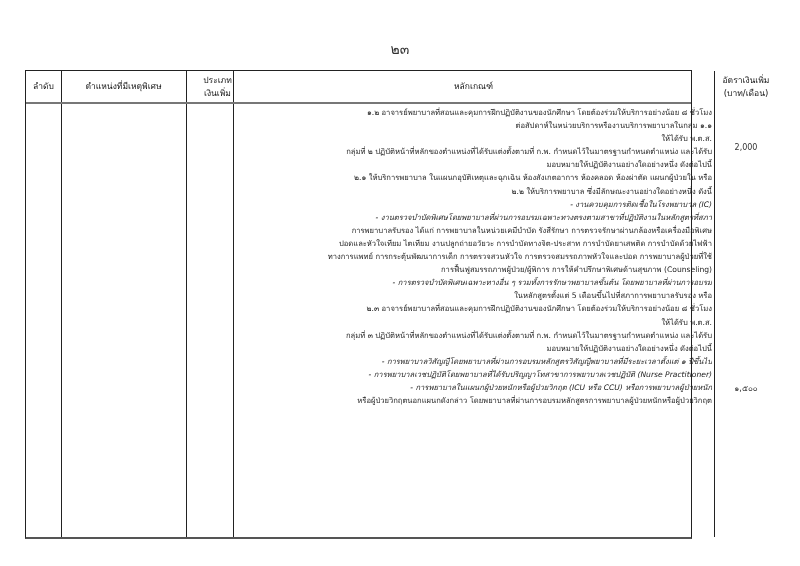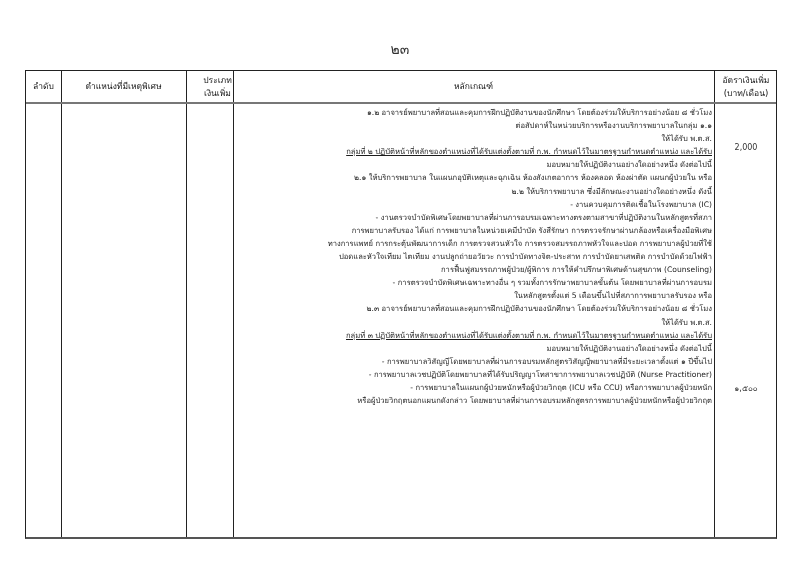--- a/index.html
+++ b/index.html
@@ -1,32 +1,32 @@
 <!DOCTYPE html>
 <html><head>
 <meta charset="utf-8">
 <style>
   html, body { margin:0; padding:0; background:#ffffff; }
   body { width:800px; height:566px; position:relative; overflow:hidden;
          font-family:"DejaVu Sans", sans-serif; color:#1a1a1a; }
   .page-num { position:absolute; top:38px; left:0; width:800px; text-align:center;
               font-size:14px; color:#333; }
-  .tbl { position:absolute; left:25px; top:70px; width:752px; height:469px;
+  .tbl { position:absolute; left:25px; top:70px; width:667px; height:469px;
          border:1px solid #222; border-bottom:2px solid #555; box-sizing:border-box; }
   .vline { position:absolute; top:0; bottom:0; width:1px; background:#222; }
   .hdr-bottom { position:absolute; left:0; right:0; top:31px; height:2px; background:#777; }
   .hcell { position:absolute; top:0; height:31px; display:flex; flex-direction:column;
            align-items:center; justify-content:center; font-size:8.5px; line-height:13px;
            text-align:center; color:#111; }
   .body-text { position:absolute; left:208px; top:35px; width:478px; font-size:7.6px;
                line-height:13.1px; color:#1c1c1c;text-align:right; }
   .body-text .ln { white-space:nowrap; overflow:hidden; height:13.1px; }
-  .i2 { padding-left:40px;text-decoration:underline; }
+  .i2 { padding-left:40px; }
   .i3 { padding-left:60px; }
-  .i4 { padding-left:72px; }
+  .i4 { padding-left:72px;font-style:italic; }
   .rate { position:absolute; left:688px; width:64px; text-align:center; font-size:8px; color:#333; }
 </style>
 </head>
 <body>
 
 <div class="page-num">๒๓</div>
 
 <div class="tbl">
   <div class="vline" style="left:35px"></div>
   <div class="vline" style="left:160px"></div>
@@ -56,22 +56,22 @@
     <div class="ln i3">๑.๒ อาจารย์พยาบาลที่สอนและคุมการฝึกปฏิบัติงานของนักศึกษา โดยต้องร่วมให้บริการอย่างน้อย ๘ ชั่วโมง</div>
     <div class="ln">ต่อสัปดาห์ในหน่วยบริการหรืองานบริการพยาบาลในกลุ่ม ๑.๑</div>
     <div class="ln i3">ให้ได้รับ พ.ต.ส.</div>
     <div class="ln i2">กลุ่มที่ ๒ ปฏิบัติหน้าที่หลักของตำแหน่งที่ได้รับแต่งตั้งตามที่ ก.พ. กำหนดไว้ในมาตรฐานกำหนดตำแหน่ง และได้รับ</div>
     <div class="ln">มอบหมายให้ปฏิบัติงานอย่างใดอย่างหนึ่ง ดังต่อไปนี้</div>
     <div class="ln i3">๒.๑ ให้บริการพยาบาล ในแผนกอุบัติเหตุและฉุกเฉิน ห้องสังเกตอาการ ห้องคลอด ห้องผ่าตัด แผนกผู้ป่วยใน หรือ</div>
     <div class="ln i3">๒.๒ ให้บริการพยาบาล ซึ่งมีลักษณะงานอย่างใดอย่างหนึ่ง ดังนี้</div>
     <div class="ln i4">-   งานควบคุมการติดเชื้อในโรงพยาบาล (IC)</div>
     <div class="ln i4">-   งานตรวจบำบัดพิเศษโดยพยาบาลที่ผ่านการอบรมเฉพาะทางตรงตามสาขาที่ปฏิบัติงานในหลักสูตรที่สภา</div>
     <div class="ln">การพยาบาลรับรอง ได้แก่ การพยาบาลในหน่วยเคมีบำบัด รังสีรักษา การตรวจรักษาผ่านกล้องหรือเครื่องมือพิเศษ</div>
+    <div class="ln">ปอดและหัวใจเทียม ไตเทียม งานปลูกถ่ายอวัยวะ การบำบัดทางจิต-ประสาท การบำบัดยาเสพติด การบำบัดด้วยไฟฟ้า</div>
     <div class="ln">ทางการแพทย์ การกระตุ้นพัฒนาการเด็ก การตรวจสวนหัวใจ การตรวจสมรรถภาพหัวใจและปอด การพยาบาลผู้ป่วยที่ใช้</div>
-    <div class="ln">ปอดและหัวใจเทียม ไตเทียม งานปลูกถ่ายอวัยวะ การบำบัดทางจิต-ประสาท การบำบัดยาเสพติด การบำบัดด้วยไฟฟ้า</div>
     <div class="ln">การฟื้นฟูสมรรถภาพผู้ป่วย/ผู้พิการ การให้คำปรึกษาพิเศษด้านสุขภาพ (Counseling)</div>
     <div class="ln i4">-   การตรวจบำบัดพิเศษเฉพาะทางอื่น ๆ รวมทั้งการรักษาพยาบาลขั้นต้น โดยพยาบาลที่ผ่านการอบรม</div>
     <div class="ln">ในหลักสูตรตั้งแต่ 5 เดือนขึ้นไปที่สภาการพยาบาลรับรอง หรือ</div>
     <div class="ln i3">๒.๓ อาจารย์พยาบาลที่สอนและคุมการฝึกปฏิบัติงานของนักศึกษา โดยต้องร่วมให้บริการอย่างน้อย ๘ ชั่วโมง</div>
     <div class="ln i3">ให้ได้รับ พ.ต.ส.</div>
     <div class="ln i2">กลุ่มที่ ๓ ปฏิบัติหน้าที่หลักของตำแหน่งที่ได้รับแต่งตั้งตามที่ ก.พ. กำหนดไว้ในมาตรฐานกำหนดตำแหน่ง และได้รับ</div>
     <div class="ln">มอบหมายให้ปฏิบัติงานอย่างใดอย่างหนึ่ง ดังต่อไปนี้</div>
     <div class="ln i4">-   การพยาบาลวิสัญญีโดยพยาบาลที่ผ่านการอบรมหลักสูตรวิสัญญีพยาบาลที่มีระยะเวลาตั้งแต่ ๑ ปีขึ้นไป</div>
     <div class="ln i4">-   การพยาบาลเวชปฏิบัติโดยพยาบาลที่ได้รับปริญญาโทสาขาการพยาบาลเวชปฏิบัติ (Nurse Practitioner)</div>
     <div class="ln i4">-   การพยาบาลในแผนกผู้ป่วยหนักหรือผู้ป่วยวิกฤต (ICU หรือ CCU) หรือการพยาบาลผู้ป่วยหนัก</div>

